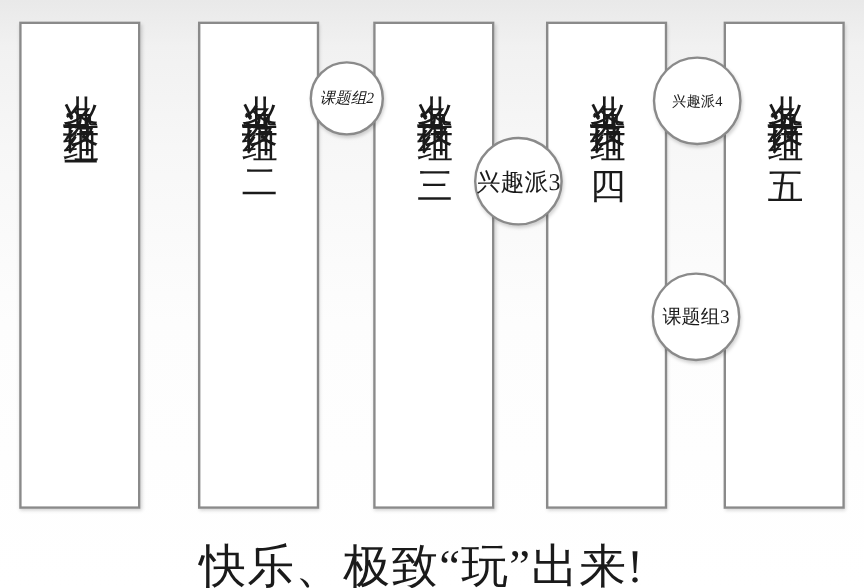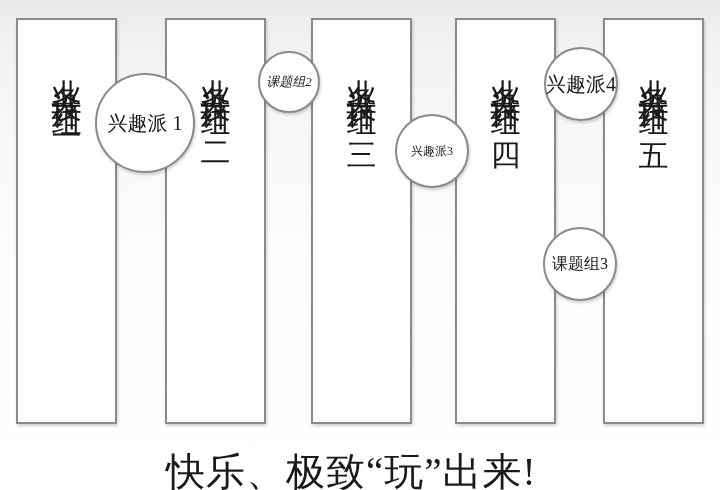--- a/index.html
+++ b/index.html
@@ -48,22 +48,22 @@
     box-sizing:border-box;
     box-shadow:1px 2px 3px rgba(0,0,0,0.18);
     display:flex;align-items:center;justify-content:center;
     color:var(--text);
     white-space:nowrap;
     z-index:5;
   }
   .b-xqp1{left:95px;top:73px;width:100px;height:100px;font-size:20px;}
   .b-ktz2{left:258px;top:51px;width:62px;height:62px;font-size:13px;font-style:italic;}
   .b-ktz1{left:249px;top:290px;width:118px;height:118px;font-size:22px;}
-  .b-xqp3{left:395px;top:114px;width:74px;height:74px;font-size:12px;}
-  .b-xqp4{left:544px;top:47px;width:74px;height:74px;font-size:20px;}
+  .b-xqp3{left:395px;top:114px;width:74px;height:74px;font-size:20px;}
+  .b-xqp4{left:544px;top:47px;width:74px;height:74px;font-size:12px;}
   .b-ktz3{left:543px;top:227px;width:74px;height:74px;font-size:16px;}
   .caption{
     position:absolute;left:166px;top:445px;
     font-size:39px;letter-spacing:1px;
     color:var(--text);
     white-space:nowrap;
   }
 </style>
 </head>
 <body>
@@ -83,23 +83,20 @@
   </div>
 
   <div class="column col4">
     <div class="vtext"><span>业务设计组</span><span class="vgap"></span><span>四</span></div>
   </div>
 
   <div class="column col5">
     <div class="vtext"><span>业务设计组</span><span class="vgap"></span><span>五</span></div>
   </div>
 
-  <div class="bubble b-xqp1">
-    <span>兴趣派 1</span>
-  </div>
 
   <div class="bubble b-ktz2">
     <span>课题组2</span>
   </div>
 
 
   <div class="bubble b-xqp3">
     <span>兴趣派3</span>
   </div>
 

